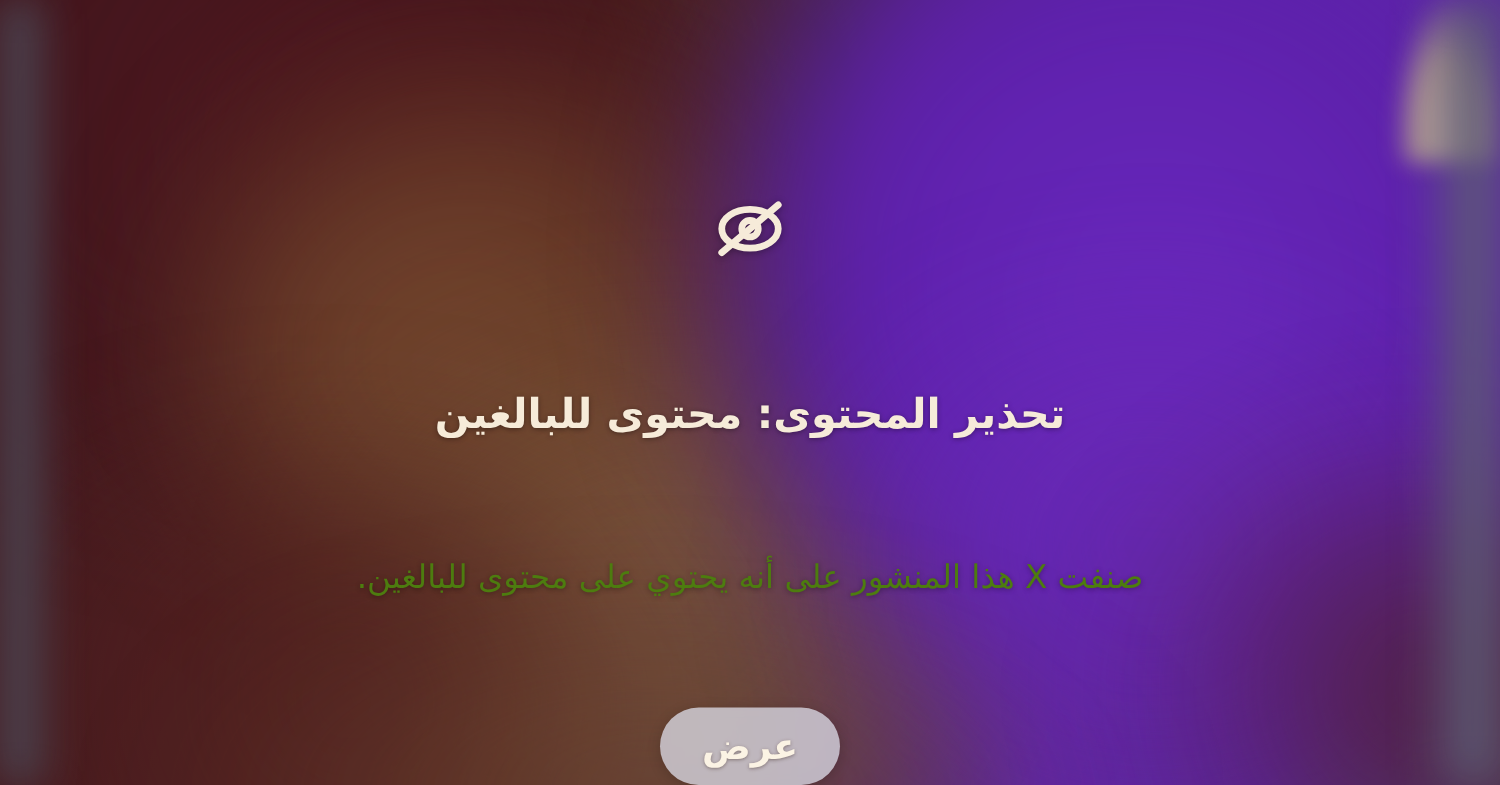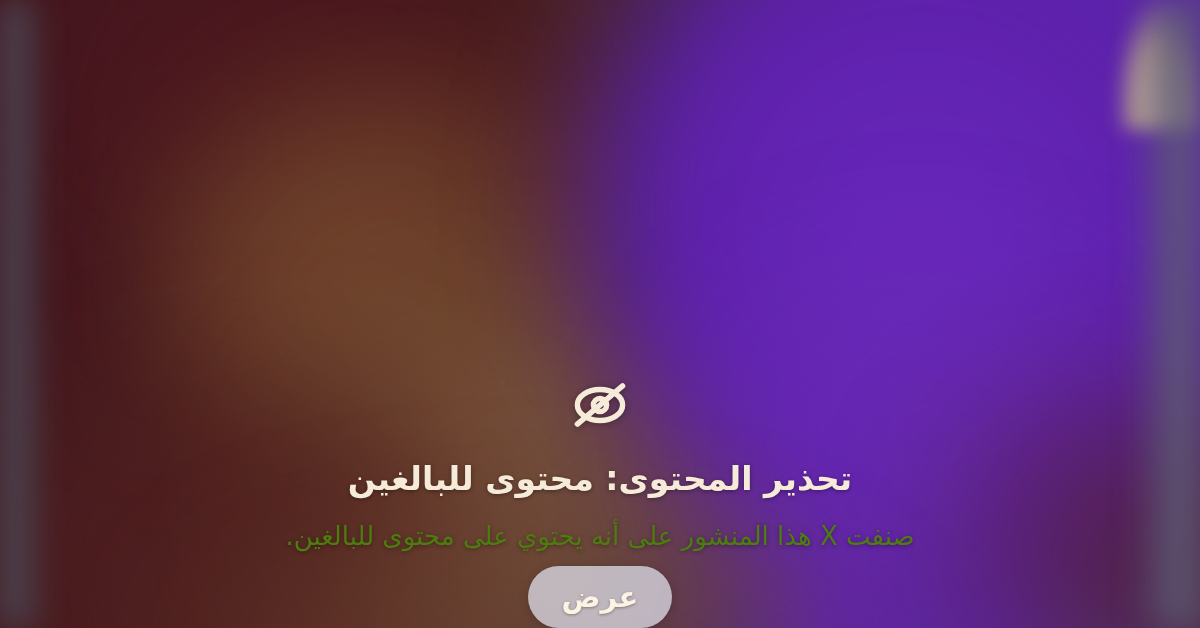--- a/index.html
+++ b/index.html
@@ -115,21 +115,21 @@
     background: rgba(24,10,28,0.16);
   }
 
   
   .overlay {
     position: absolute;
     inset: 0;
     display: flex;
     flex-direction: column;
     align-items: center;
-    justify-content: flex-end;
+    justify-content: space-between;
     padding-top: 152px;
     box-sizing: border-box;
   }
   .warning-icon {
     width: 62px;
     height: 62px;
     display: block;
     margin-bottom: 22px;
     filter: drop-shadow(0 1px 3px rgba(0,0,0,.35));
   }

